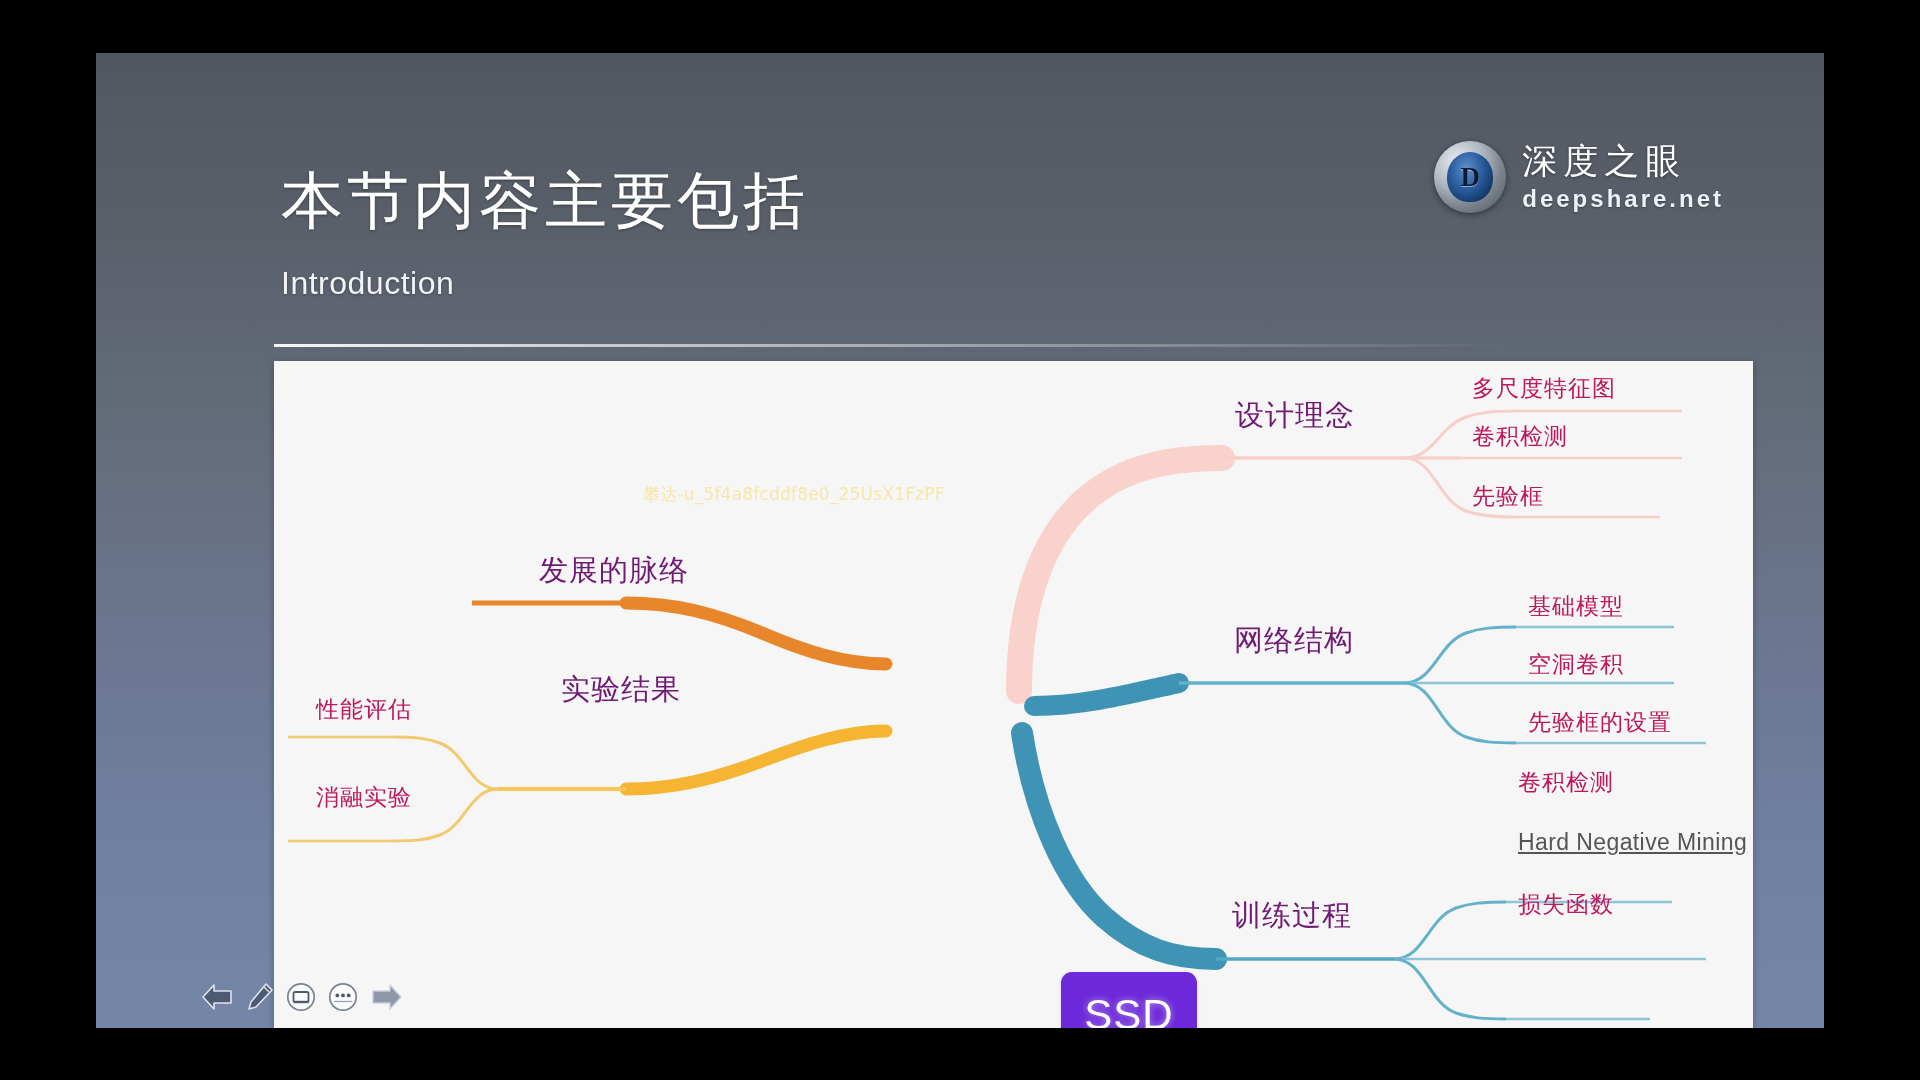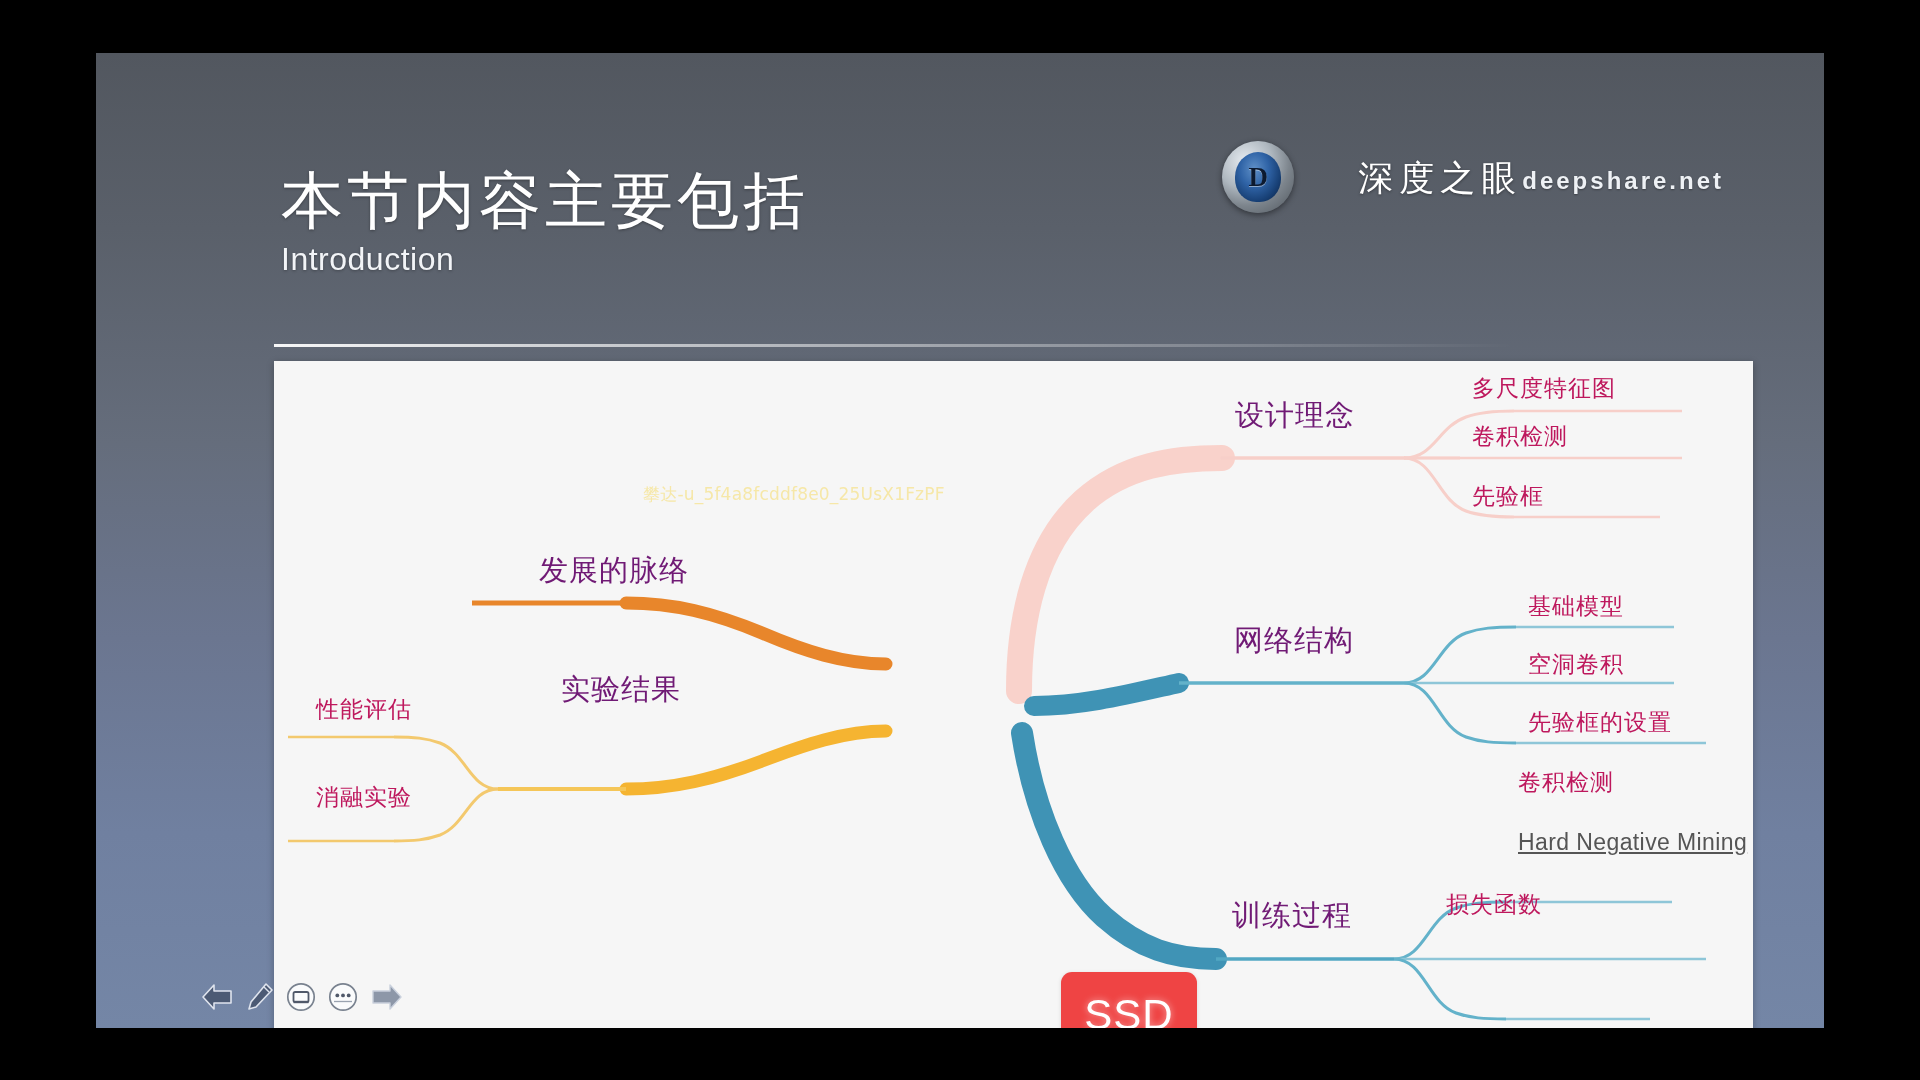--- a/index.html
+++ b/index.html
@@ -19,21 +19,21 @@
   }
 
   
   #heading{ position:absolute; left:185px; top:115px; }
   #slide-title{
     font-size:62px; font-weight:400; color:#ffffff; letter-spacing:4px;
     line-height:1.08; text-shadow:0 1px 3px rgba(0,0,0,.35);
     white-space:nowrap;
   }
   #slide-subtitle{
-    margin-top:6px; font-size:32px; font-weight:400; color:#f2f4f7;
+    margin-top:30px; font-size:32px; font-weight:400; color:#f2f4f7;
     letter-spacing:.5px; white-space:nowrap;
     text-shadow:0 1px 3px rgba(0,0,0,.3);
   }
   #title-divider{
     position:absolute; left:178px; top:291px; width:1240px; height:3px;
     background:linear-gradient(90deg,rgba(255,255,255,.95) 0%,rgba(255,255,255,.72) 20%,rgba(255,255,255,.35) 60%,rgba(255,255,255,0) 100%);
   }
 
   
   #brand{
@@ -51,21 +51,21 @@
     content:""; position:absolute; left:13px; top:11px; width:46px; height:50px;
     border-radius:50% 50% 46% 46%;
     background:radial-gradient(ellipse at 42% 34%, #5f90c8 0%, #2f63a6 38%, #173f74 70%, #0a1e3c 100%);
   }
   #brand-mark-letter{
     position:absolute; left:0; right:0; top:50%; transform:translateY(-50%);
     text-align:center; font-family:"Liberation Serif","DejaVu Serif",serif;
     font-weight:700; font-size:27px; color:#0c1a30; letter-spacing:0;
     text-shadow:0 1px 0 rgba(255,255,255,.45);
   }
-  #brand-text{ display:flex; line-height:1;margin-left:48px; }
+  #brand-text{ display:flex; flex-direction:column; line-height:1; }
   #brand-name-cn{
     font-size:35px; color:#ffffff; letter-spacing:6px; font-weight:400;
     text-shadow:0 1px 3px rgba(0,0,0,.4); white-space:nowrap;
   }
   #brand-name-en{
     margin-top:9px; font-size:24px; color:#eef1f5; letter-spacing:3px;
     font-weight:700; white-space:nowrap; text-shadow:0 1px 2px rgba(0,0,0,.35);
   }
 
   
@@ -87,21 +87,21 @@
   .mm-label{
     position:absolute; white-space:nowrap; color:#4c4c4c;
     font-size:29px; letter-spacing:1px; line-height:1;
   }
   .mm-label.lv1{ font-size:29px; color:#701a75; }
   .mm-label.lv2{ font-size:23px; color:#be185d; }
   .mm-label.lv2-en{ font-size:23px; color:#555555; letter-spacing:.4px;text-decoration:underline; }
 
   #center-node{
     position:absolute; left:787px; top:611px; width:136px; height:86px;
-    background:#ef4444; border-radius:11px;
+    background:#6d28d9; border-radius:11px;
     display:flex; align-items:center; justify-content:center;
     box-shadow:0 1px 4px rgba(0,0,0,.12);
   }
   #center-node-label{
     color:#ffffff; font-size:42px; letter-spacing:1px; font-weight:400;
     text-shadow:0 0 7px rgba(255,255,255,.55);
   }
 
   
   #slide-toolbar{
@@ -195,21 +195,21 @@
       <div class="mm-label lv2" style="left:1198px; top:16px;">多尺度特征图</div>
       <div class="mm-label lv2" style="left:1198px; top:64px;">卷积检测</div>
       <div class="mm-label lv2" style="left:1198px; top:124px;">先验框</div>
 
       <div class="mm-label lv2" style="left:1254px; top:234px;">基础模型</div>
       <div class="mm-label lv2" style="left:1254px; top:292px;">空洞卷积</div>
       <div class="mm-label lv2" style="left:1254px; top:350px;">先验框的设置</div>
 
       <div class="mm-label lv2" style="left:1244px; top:410px;">卷积检测</div>
       <div class="mm-label lv2 lv2-en" style="left:1244px; top:470px;">Hard Negative Mining</div>
-      <div class="mm-label lv2" style="left:1172px; top:532px;">损失函数</div>
+      <div class="mm-label lv2" style="left:1244px; top:532px;">损失函数</div>
 
       <div class="mm-label lv2" style="left:42px; top:337px;">性能评估</div>
       <div class="mm-label lv2" style="left:42px; top:397px;margin-top:28px;">消融实验</div>
 
     </div>
 
     <div id="slide-toolbar">
 
       <span class="tb-btn">
         <svg width="34" height="30" viewBox="0 0 34 30">

